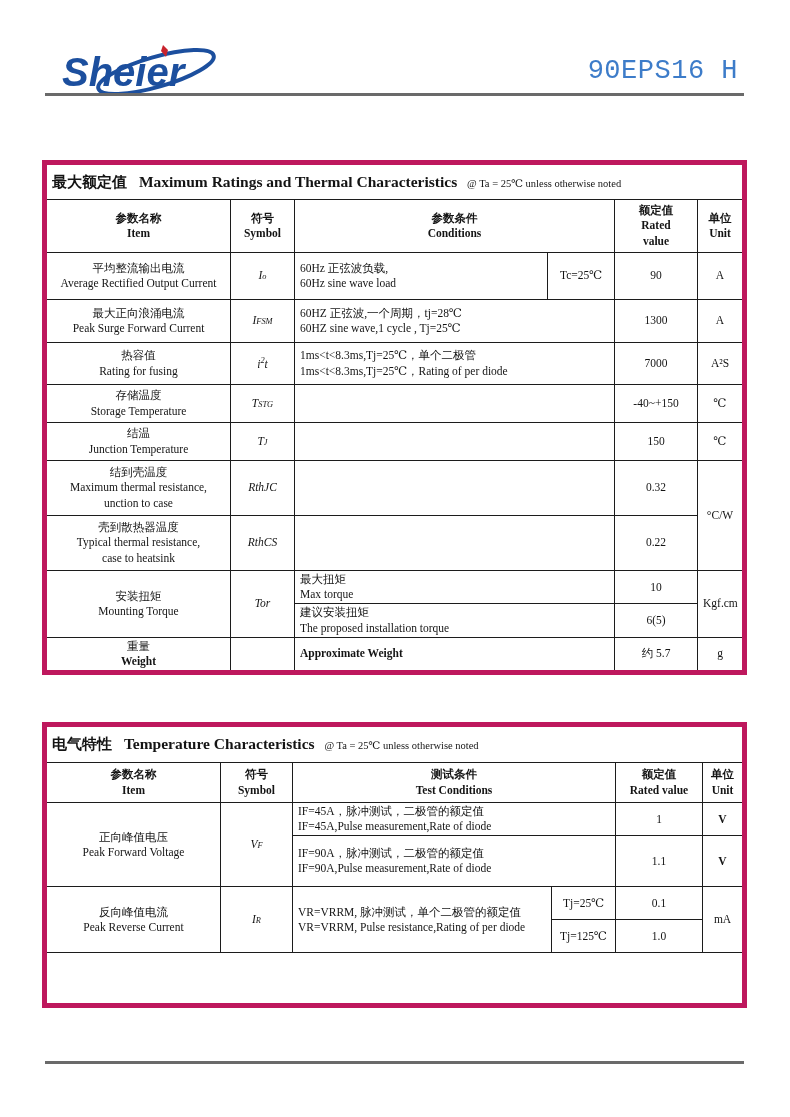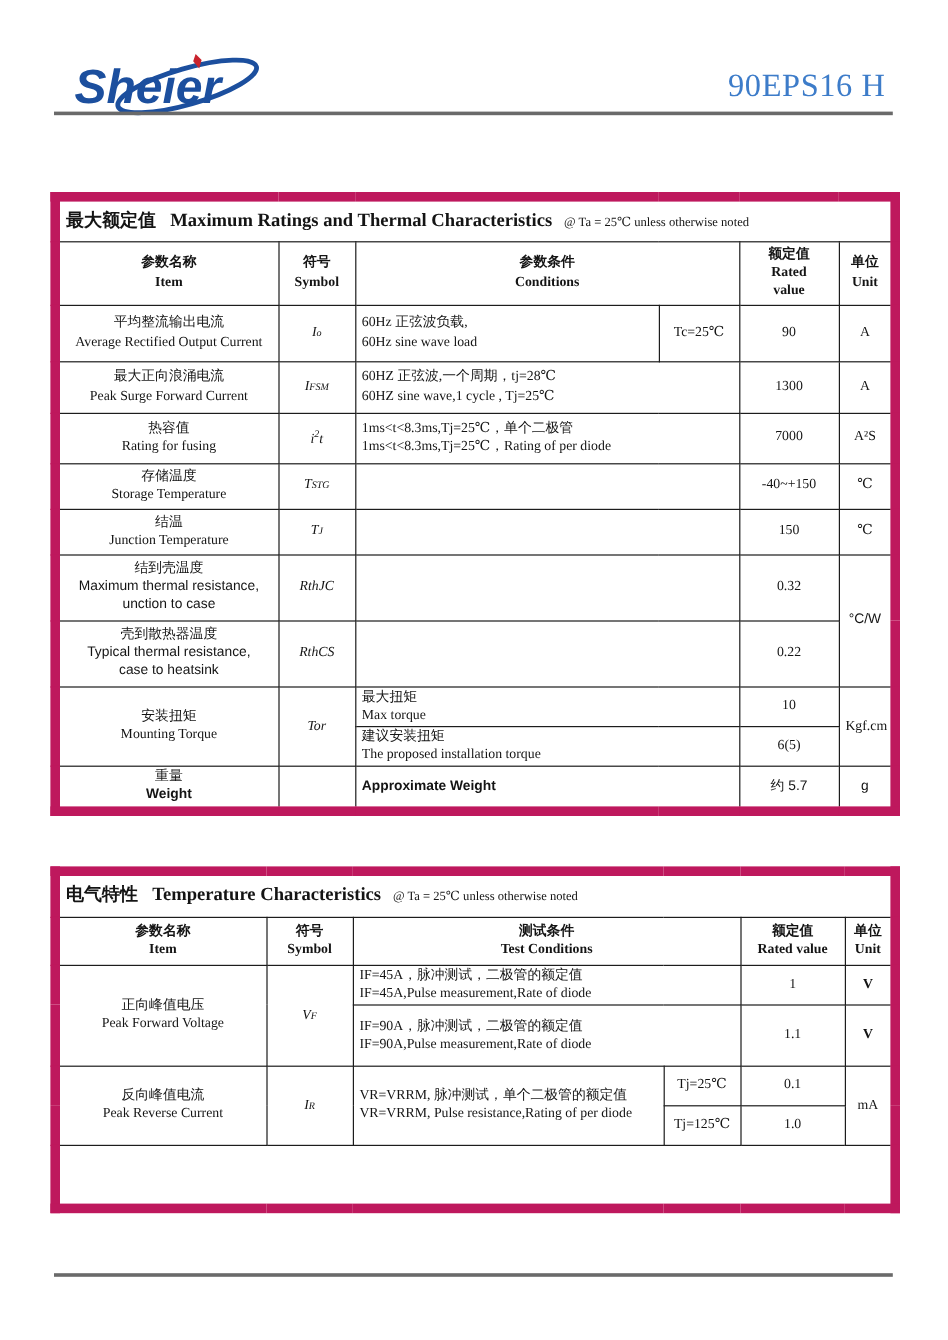--- a/index.html
+++ b/index.html
@@ -5,50 +5,50 @@
   html,body { margin:0; padding:0; }
   body {
     width:790px; height:1117px; background:#ffffff; position:relative;
     font-family:"Liberation Serif","DejaVu Serif",serif; color:#141414;
     -webkit-font-smoothing:antialiased;
   }
   .abs { position:absolute; }
   
   .logo { left:56px; top:40px; width:180px; height:64px; }
   .part-number {
-    right:52px; top:56px; font-family:Liberation Serif, serif;
+    right:52px; top:56px; font-family:Liberation Mono, monospace;
     font-size:27px; letter-spacing:0.5px; color:#3d7cc9;
   }
   .hrule { left:45px; width:699px; height:3px; background:#6a6a6a; }
   .rule-top { top:93px; }
   .rule-bottom { top:1061px; }
   
   table.dtable {
     position:absolute; border-collapse:collapse; table-layout:fixed;
-    border:8px solid #be185d; width:700px;
+    border:5px solid #be185d; width:700px;
   }
   .dtable td {
     border:1px solid #1c1c1c; padding:1px 5px; font-size:11.5px; line-height:1.32;
     overflow:hidden; vertical-align:middle;
   }
   .t1 { left:42px; top:160px; }
   .t2 { left:42px; top:722px; }
   .title-cell { text-align:left; padding-left:10px; }
   .t-zh { font-weight:bold; font-size:15px; }
   .t-en { font-weight:bold; font-size:15.5px; margin-left:9px; }
   .t-note { font-size:10.5px; margin-left:7px; }
   .head-cell { text-align:center; font-weight:bold; font-size:13px; line-height:1.25; }
   .item-cell { text-align:center; }
   .sym-cell { text-align:center; font-size:12.5px;font-style:italic; }
   .cond-cell { text-align:left; padding-left:9px; }
   .val-cell { text-align:center; }
   .unit-cell { text-align:center; }
   .seg-sub { font-size:73%; }
   .seg-sup { font-size:73%; vertical-align:super; }
-  .sans { font-family:Liberation Sans, sans-serif; font-size:11px; }
+  .sans { font-family:Liberation Serif, serif; font-size:11px; }
   .bold { font-weight:bold; }
   .vbold { font-weight:bold; font-size:13.5px; }
   .logo-text {
     font-family:"Liberation Sans","DejaVu Sans",sans-serif;
     font-style:italic; font-weight:bold; font-size:40px;
   }
 </style>
 </head>
 <body>
 

